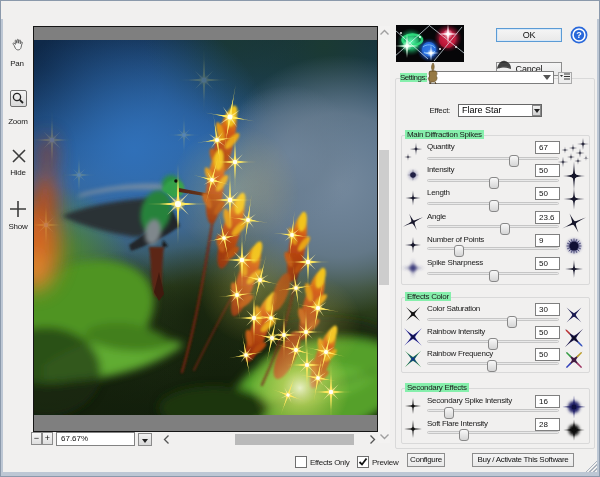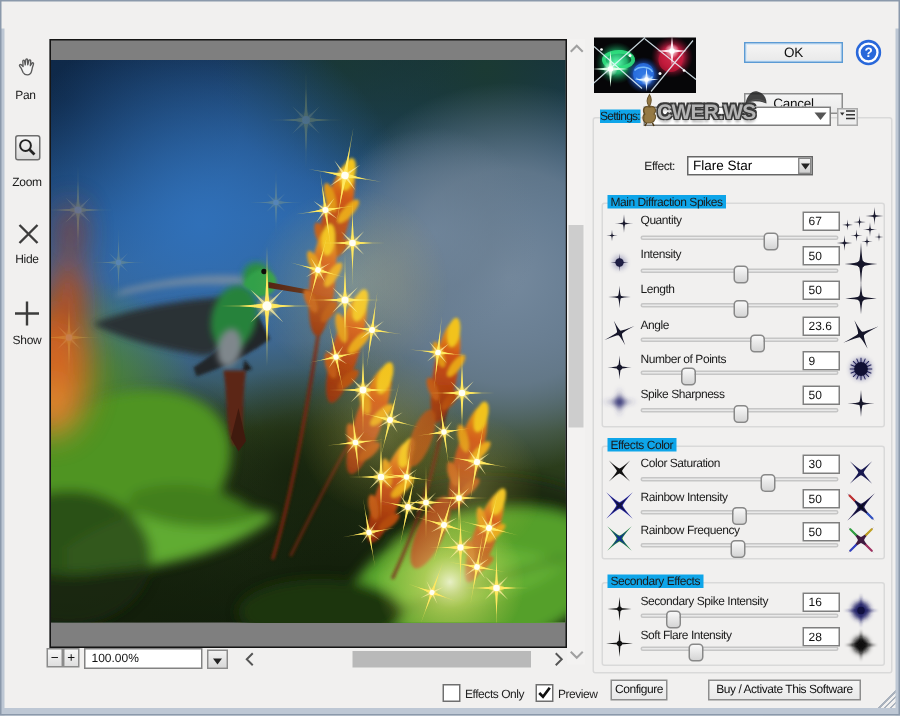--- a/index.html
+++ b/index.html
@@ -23,21 +23,21 @@
 #hsb{position:absolute;left:154px;top:432px;width:224px;height:14px;background:#f1f0ef}
 #hthumb{position:absolute;left:235px;top:434px;width:119px;height:11px;background:#b9b9b9}
 
 #logo{position:absolute;left:32px;top:452px;width:130px;height:17px;background:#e9e8e2;border:1px solid #9a9a9a;box-shadow:inset 1px 1px 0 #fff,inset -1px -1px 0 #b5b5b0;text-align:center;font-size:12.5px;font-weight:bold;color:#2525bb;line-height:16px;letter-spacing:-0.2px}
 
 .btn{position:absolute;background:linear-gradient(#f5f5f5,#e9e9e9);border:1px solid #8d8d8d;font-size:8px;letter-spacing:-0.3px;color:#111;text-align:center}
 #ok{left:496px;top:28px;width:66px;height:14px;border:1px solid #5b9bd5;box-shadow:inset 0 0 0 1px #d7e8f8;line-height:12px;font-size:9px;letter-spacing:-0.2px}
 #cancel{left:496px;top:62px;width:66px;height:14px;line-height:13px;font-size:9px;letter-spacing:-0.2px}
 .combo{position:absolute;background:#fff;border:1px solid #7d7d7d}
 .grp{position:absolute;border:1px solid #d9d9d9;border-radius:2px}
-.grplbl{position:absolute;font-size:8px;letter-spacing:-0.3px;color:#1a1a1a;background:#0ea5e9;padding:0 2px;white-space:nowrap}
+.grplbl{position:absolute;font-size:8px;letter-spacing:-0.3px;color:#1a1a1a;background:#86efac;padding:0 2px;white-space:nowrap}
 .vbox{position:absolute;width:25px;height:13px;background:#fff;border:1px solid #7f7f7f;font-size:8px;line-height:12px;padding-left:3px;color:#111}
 .track{position:absolute;width:132px;height:3px;background:#e9e9e9;border:1px solid #c6c6c6;border-radius:2px}
 .thumb{position:absolute;width:10px;height:12px;background:linear-gradient(#f8f8f8,#d5d5d5);border:1px solid #888;border-radius:3px}
 .cb{position:absolute;width:12px;height:12px;background:#fff;border:1px solid #6f6f6f}
 #grip{position:absolute;right:2px;bottom:4px;width:14px;height:14px;background:linear-gradient(135deg,transparent 50%,#aab2bd 50%,#aab2bd 56%,transparent 56%,transparent 64%,#aab2bd 64%,#aab2bd 70%,transparent 70%,transparent 78%,#aab2bd 78%,#aab2bd 84%,transparent 84%)}
 svg{position:absolute;overflow:visible}
 </style></head>
 <body>
 <div id="win">
   <div class="brd" style="left:0;top:19px;width:3px;height:458px"></div>
@@ -261,21 +261,21 @@
   <div id="vsb"></div>
   <svg width="9" height="5" viewBox="0 0 9 5" style="left:380px;top:30px">
       <path d="M0.5 4.5 L4.5 0.5 L8.5 4.5" fill="none" stroke="#a0a0a0" stroke-width="1.4"></path>
     </svg>
   <svg width="9" height="5" viewBox="0 0 9 5" style="left:380px;top:434px">
       <path d="M0.5 0.5 L4.5 4.5 L8.5 0.5" fill="none" stroke="#a0a0a0" stroke-width="1.4"></path>
     </svg>
   <div id="vthumb"></div>
   <div class="sqbtn" style="left:31px;top:432px">−</div>
   <div class="sqbtn" style="left:42px;top:432px">+</div>
-  <div id="pct">100.00%</div>
+  <div id="pct">67.67%</div>
   <div id="pctbtn"></div>
   <div id="hsb"></div>
   <svg width="5" height="9" viewBox="0 0 5 9" style="left:164px;top:435px">
       <path d="M4.5 0.5 L0.5 4.5 L4.5 8.5" fill="none" stroke="#555" stroke-width="1.3"></path>
     </svg>
   <svg width="5" height="9" viewBox="0 0 5 9" style="left:370px;top:435px">
       <path d="M0.5 0.5 L4.5 4.5 L0.5 8.5" fill="none" stroke="#555" stroke-width="1.3"></path>
     </svg>
   <div id="hthumb"></div>
 
@@ -341,21 +341,20 @@
   <div class="combo" style="left:429px;top:71px;width:125px;height:13px"></div>
   <svg width="8" height="5" viewBox="0 0 8 5" style="left:543px;top:75px">
       <path d="M0 0 L4 5 L8 0 Z" fill="#555"></path>
     </svg>
   <div style="position:absolute;left:558px;top:72px;width:14px;height:12px;background:#eee;border:1px solid #aaa"></div>
   <svg width="10" height="8" viewBox="0 0 10 8" style="left:560px;top:74px">
       <path d="M0 1 L3 1 L1.5 3 Z" fill="#333"></path>
       <path d="M4 0 L10 0 M4 2.5 L10 2.5 M4 5 L10 5" stroke="#333" stroke-width="1"></path>
     </svg>
 
-  <div style="position:absolute;left:438px;top:66px;width:80px;height:20px;font-size:14px;font-weight:bold;color:#b4b4b4;text-shadow:-1px -1px 0 #3a3a3a,1px -1px 0 #3a3a3a,-1px 1px 0 #3a3a3a,1px 1px 0 #3a3a3a,0 2px 2px rgba(0,0,0,0.35);letter-spacing:-0.5px">CWER.WS</div>
 
   <svg width="16" height="24" viewBox="0 0 16 24" style="left:425px;top:61px">
     <path d="M8 2 C10 5 9 8 8 10 C12 9 13 13 11 15 C13 16 12 20 9 21 L6 21 C3 20 3 16 5 15 C3 13 4 9 8 10 C6 8 6 5 8 2 Z" fill="#8a6b30" stroke="#5a4318" stroke-width="0.7" opacity="0.9"></path>
     <path d="M6 21 L5 23 M10 21 L11 23" stroke="#4a3512" stroke-width="1"></path>
   </svg>
   <svg width="18" height="12" viewBox="0 0 18 12" style="left:495px;top:59px">
     <path d="M2 10 C3 4 7 1 10 2 C14 3 16 6 16 10 C11 8 6 8 2 10 Z" fill="#222" opacity="0.85"></path>
     <path d="M4 9 C8 7 12 7 15 9" stroke="#555" stroke-width="0.8" fill="none"></path>
   </svg>
   <div class="lbl" style="left:425px;top:106px;width:25px;text-align:right">Effect:</div>

